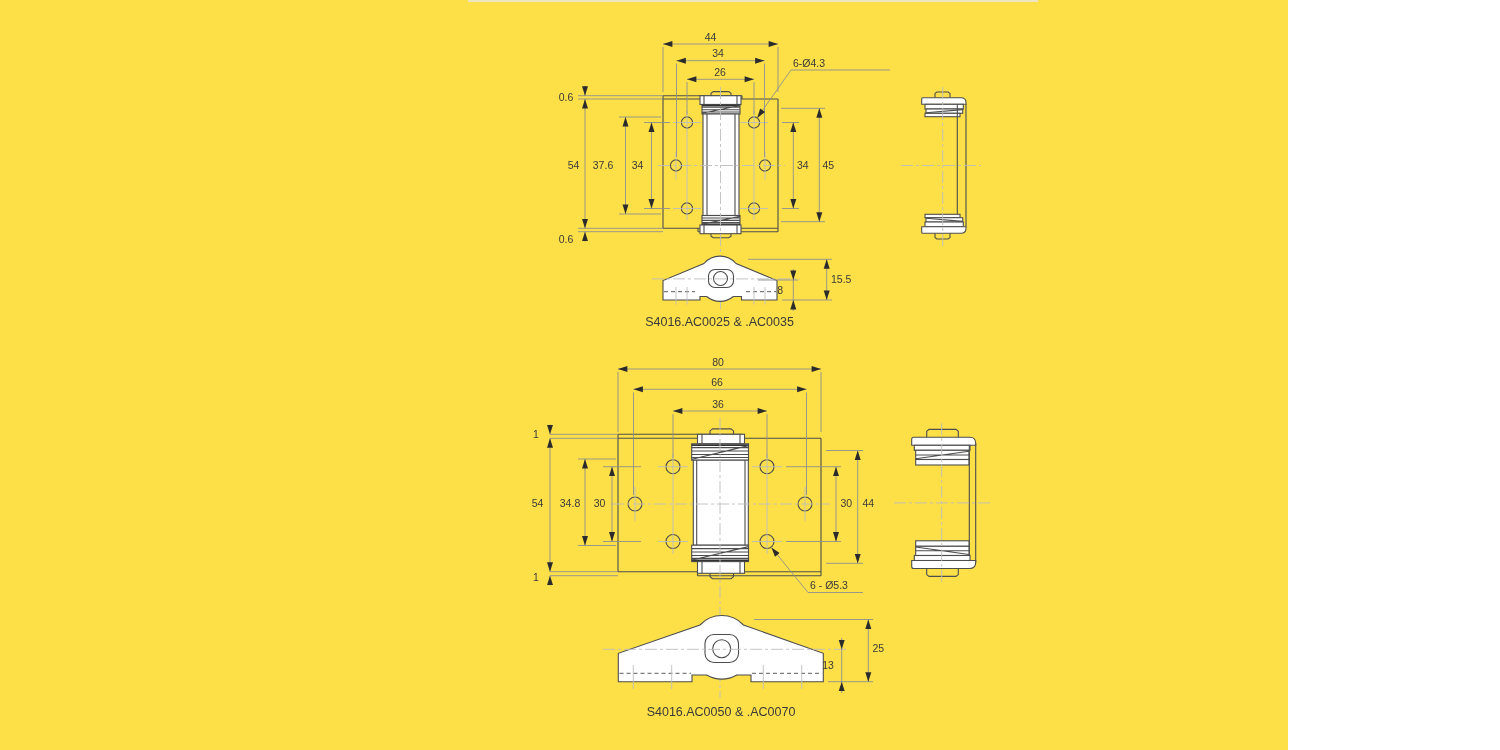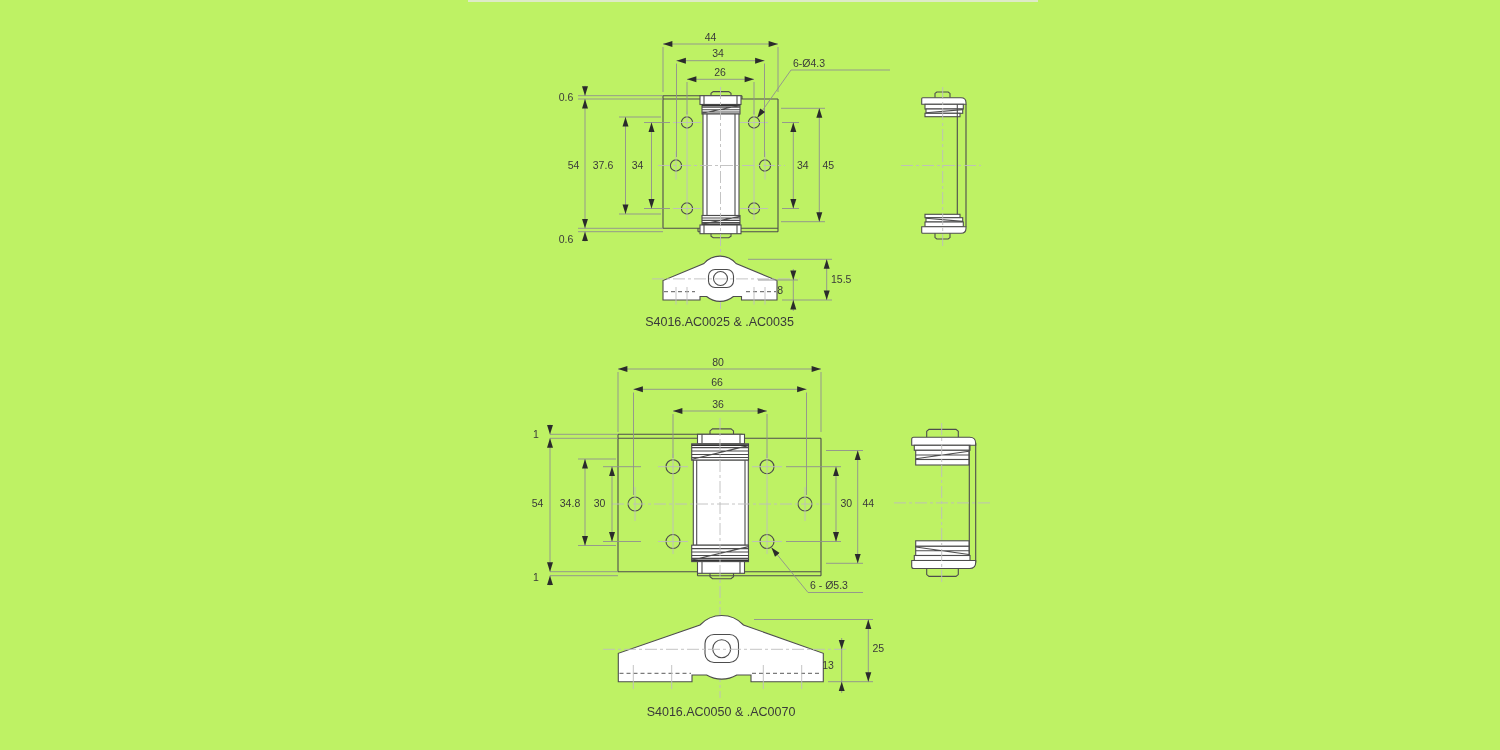--- a/index.html
+++ b/index.html
@@ -1,16 +1,16 @@
 <!DOCTYPE html>
 <html><head>
 <meta charset="utf-8">
 <style>
   html,body{margin:0;padding:0;background:#ffffff;}
-  #stage{position:relative;width:1500px;height:750px;background:#bef264;overflow:hidden;
+  #stage{position:relative;width:1288px;height:750px;background:#fde047;overflow:hidden;
          font-family:"Liberation Sans","DejaVu Sans",sans-serif;}
   svg text{fill:#3a3a3a;font-family:"Liberation Sans","DejaVu Sans",sans-serif;font-size:10.5px;}
   svg text.lbl{font-size:12.5px;}
   .e{stroke:#4d4d4d;stroke-width:1.1;fill:none;}
   .ew{stroke:#4d4d4d;stroke-width:1.1;fill:#ffffff;}
   .tk{stroke:#333333;stroke-width:1.7;fill:none;}
   .d{stroke:#909090;stroke-width:0.9;fill:none;}
   .c{stroke:#bdbdbd;stroke-width:0.9;fill:none;stroke-dasharray:12 3 3 3;}
   .cs{stroke:#bdbdbd;stroke-width:0.9;fill:none;}
   .hd{stroke:#5a5a5a;stroke-width:1;fill:none;stroke-dasharray:4 3;}

